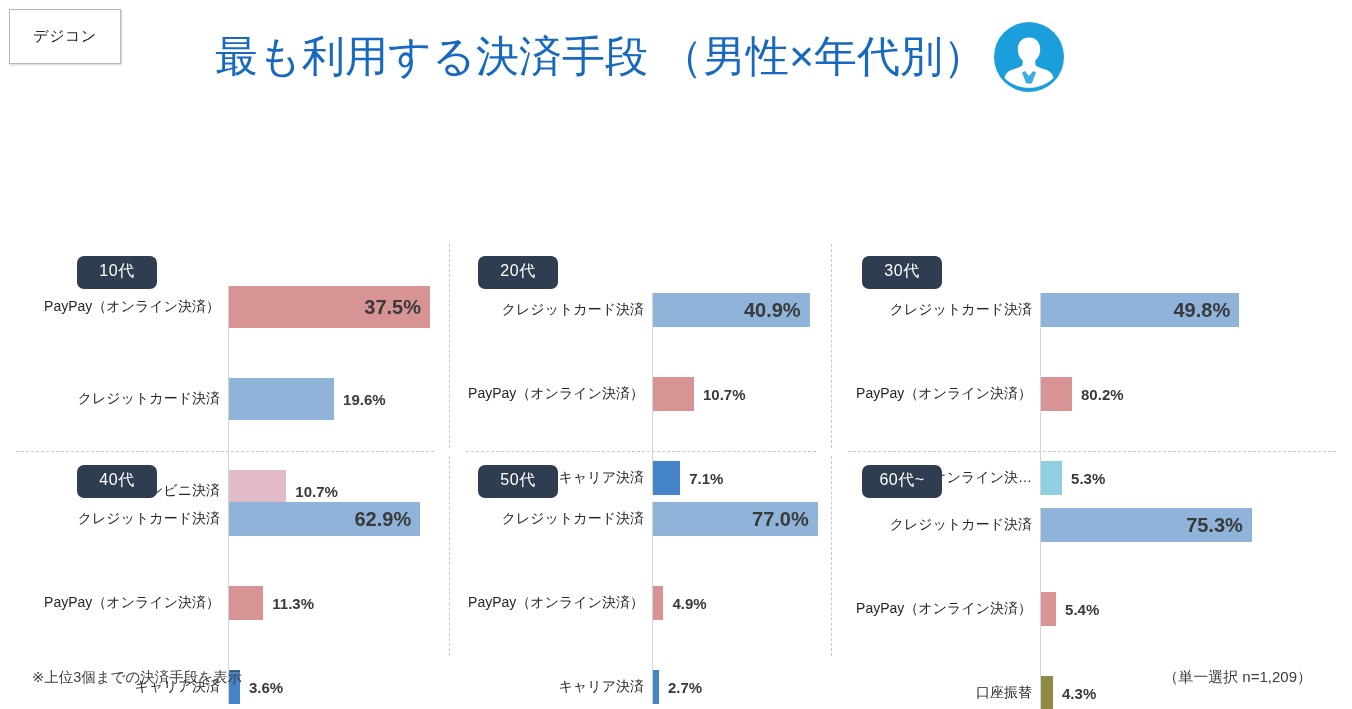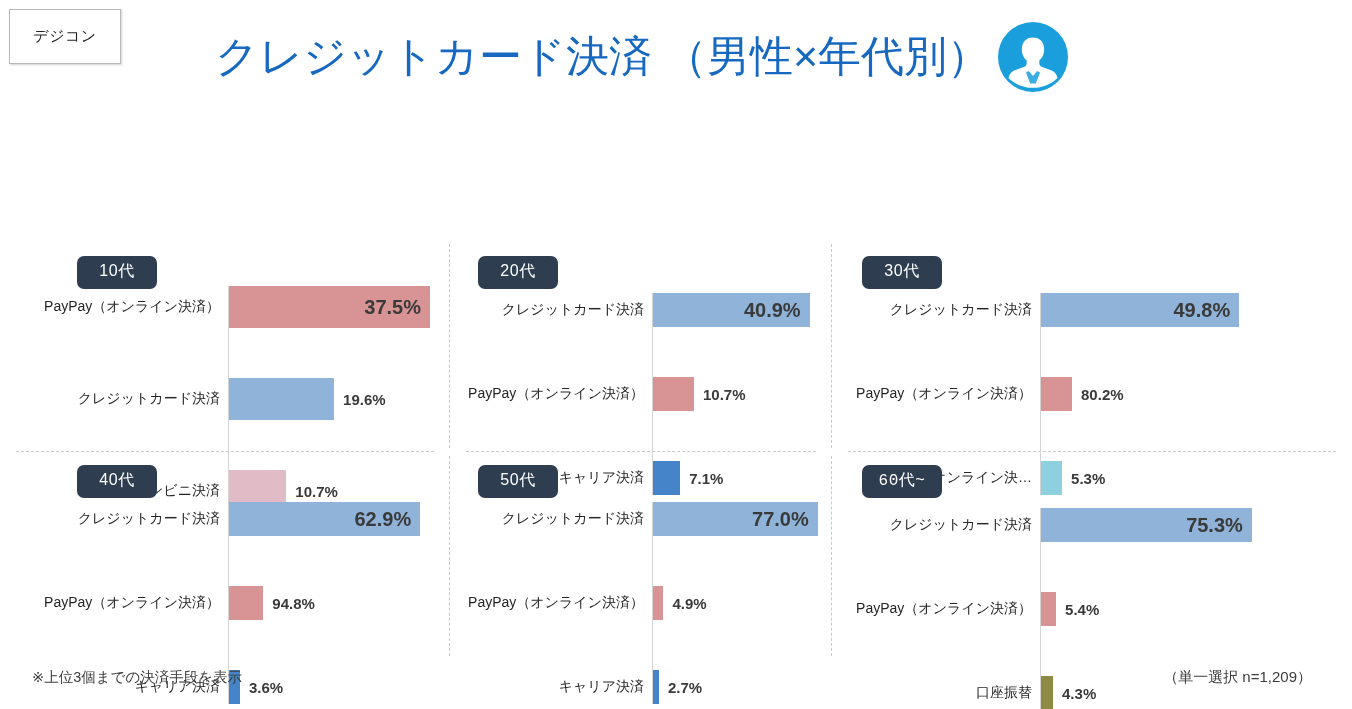--- a/index.html
+++ b/index.html
@@ -106,21 +106,21 @@
 </head>
 <body>
 
 <div id="root">
 
   <div class="logo-box">
     <span class="logo-text">デジコン</span>
   </div>
 
   <div class="title-wrap">
-    <span class="title-text">クレジットカード決済 （男性×年代別）</span>
+    <span class="title-text">最も利用する決済手段 （男性×年代別）</span>
     <span>
       <svg class="avatar-icon" viewBox="0 0 100 100">
         <circle cx="50" cy="50" r="50" fill="#1a9fdc"></circle>
         <path d="M50 22c-10 0-16 7-16 17 0 7 3 13 7 16v4c0 3-2 5-6 6l-11 4c-5 2-8 6-9 11 9 9 21 14 35 14s26-5 35-14c-1-5-4-9-9-11l-11-4c-4-1-6-3-6-6v-4c4-3 7-9 7-16 0-10-6-17-16-17z" fill="#ffffff"></path>
         <path d="M44 70l6 7 6-7 4 2-6 16h-8l-6-16z" fill="#1a9fdc" opacity="0.85"></path>
       </svg>
     </span>
   </div>
 
   <div class="grid">
@@ -194,21 +194,21 @@
       <div class="chart" style="left: 228px; top: 502px; height: 202px; width: 340px;">
         <div class="axis"></div>
         <div class="row" style="top: 0px; height: 34px; width: 340px;">
           <div class="row-label" style="right: calc(100% + 8px);">クレジットカード決済</div>
           <div class="bar" style="width: 191.216px; background: rgb(143, 179, 217);"></div>
           <div class="bar-val-in" style="right: 156.784px;">62.9%</div>
         </div>
         <div class="row" style="top: 84px; height: 34px; width: 340px;">
           <div class="row-label" style="right: calc(100% + 8px);">PayPay（オンライン決済）</div>
           <div class="bar" style="width: 34.352px; background: rgb(216, 147, 149);"></div>
-          <div class="bar-val-out" style="left: 44.352px;">94.8%</div>
+          <div class="bar-val-out" style="left: 44.352px;">11.3%</div>
         </div>
         <div class="row" style="top: 168px; height: 34px; width: 340px;">
           <div class="row-label" style="right: calc(100% + 8px);">キャリア決済</div>
           <div class="bar" style="width: 10.944px; background: rgb(69, 132, 200);"></div>
           <div class="bar-val-out" style="left: 20.944px;">3.6%</div>
         </div>
       </div>
       <div class="badge" style="left: 478px; top: 465px;">50代</div>
       <div class="chart" style="left: 652px; top: 502px; height: 202px; width: 340px;">
         <div class="axis"></div>
@@ -221,21 +221,21 @@
           <div class="row-label" style="right: calc(100% + 8px);">PayPay（オンライン決済）</div>
           <div class="bar" style="width: 10.486px; background: rgb(216, 147, 149);"></div>
           <div class="bar-val-out" style="left: 20.486px;">4.9%</div>
         </div>
         <div class="row" style="top: 168px; height: 34px; width: 340px;">
           <div class="row-label" style="right: calc(100% + 8px);">キャリア決済</div>
           <div class="bar" style="width: 6px; background: rgb(69, 132, 200);"></div>
           <div class="bar-val-out" style="left: 16px;">2.7%</div>
         </div>
       </div>
-      <div class="badge" style="left: 862px; top: 465px; font-family: Liberation Mono, monospace;">60代~</div>
+      <div class="badge" style="left: 862px; top: 465px;">60代~</div>
       <div class="chart" style="left: 1040px; top: 508px; height: 202px; width: 340px;">
         <div class="axis"></div>
         <div class="row" style="top: 0px; height: 34px; width: 340px;">
           <div class="row-label" style="right: calc(100% + 8px);">クレジットカード決済</div>
           <div class="bar" style="width: 210.84px; background: rgb(143, 179, 217);"></div>
           <div class="bar-val-in" style="right: 137.16px;">75.3%</div>
         </div>
         <div class="row" style="top: 84px; height: 34px; width: 340px;">
           <div class="row-label" style="right: calc(100% + 8px);">PayPay（オンライン決済）</div>
           <div class="bar" style="width: 15.12px; background: rgb(216, 147, 149);"></div>

